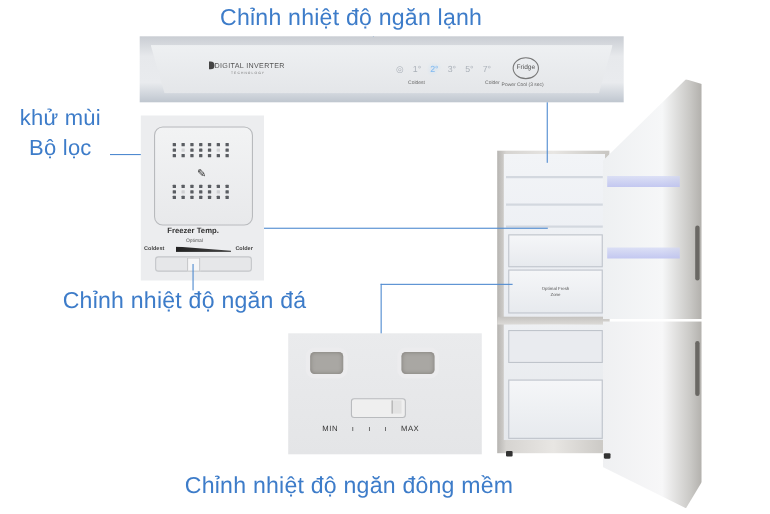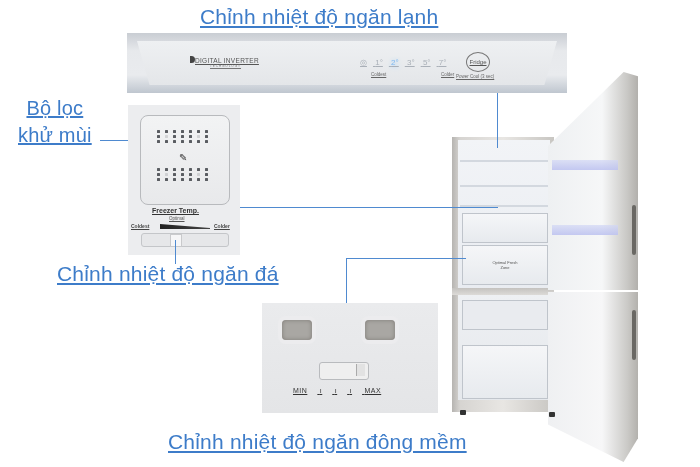--- a/index.html
+++ b/index.html
@@ -1,17 +1,17 @@
 <!DOCTYPE html>
 <html><head>
 <meta charset="utf-8">
 <style>
   html, body { margin: 0; padding: 0; }
   body { width: 700px; height: 467px; background: #ffffff; position: relative; overflow: hidden; font-family: "Liberation Sans", sans-serif; }
-  .abs { position: absolute; text-decoration: underline; }
+  .abs { position: absolute; }
   .label { color: #3d7cc9; font-weight: 400; white-space: nowrap; letter-spacing: 0.2px; }
   .line { position: absolute; background: #4f8ad0; }
 
   
   .panel-top { left: 127px; top: 33px; width: 440px; height: 60px; background: linear-gradient(180deg, #c9cdd3 0%, #e7e9ec 30%, #e9ebee 70%, #bfc6cf 100%); }
   .panel-top .bezel { position:absolute; left: 10px; top: 8px; width: 420px; height: 44px; background: linear-gradient(180deg,#eef0f2,#e4e6e9); clip-path: polygon(0 0, 100% 0, 97% 100%, 3% 100%); }
   .logo { left: 195px; top: 57px; font-size: 6.5px; color: #555; letter-spacing: 0.3px; }
   .logo-mark { left: 190px; top: 56px; width: 5px; height: 7px; background:#444; border-radius: 0 4px 4px 0; }
   .logo-sub { left: 210px; top: 64px; font-size: 3px; color:#777; letter-spacing: 1px; }
   .temps { left: 360px; top: 58px; font-size: 8px; color: #aab0b8; }
@@ -99,22 +99,22 @@
   <span>5°</span>
   <span>7°</span>
 </div>
 <div class="abs tiny" style="left:371px;top:72px;">Coldest</div>
 <div class="abs tiny" style="left:441px;top:72px;">Colder</div>
 <div class="abs fridge-btn">Fridge</div>
 <div class="abs tiny" style="left:456px;top:74px;">Power Cool (3 sec)</div>
 <div class="line" style="left:497px;top:93px;width:1px;height:55px;"></div>
 
 <div class="abs label" style="left:18px;top:95px;font-size:20px;text-align:center;line-height:27px;">
+  <div>khử mùi</div>
   <div>Bộ lọc</div>
-  <div>khử mùi</div>
 </div>
 <div class="line" style="left:100px;top:140px;width:80px;height:1px;"></div>
 
 <div class="abs panel-left"></div>
 <div class="abs filter-box">
   <div class="dots" style="left:16px;top:14px;">
     <i class="dot"></i>
       <i class="dot"></i>
       <i class="dot"></i>
       <i class="dot"></i>

